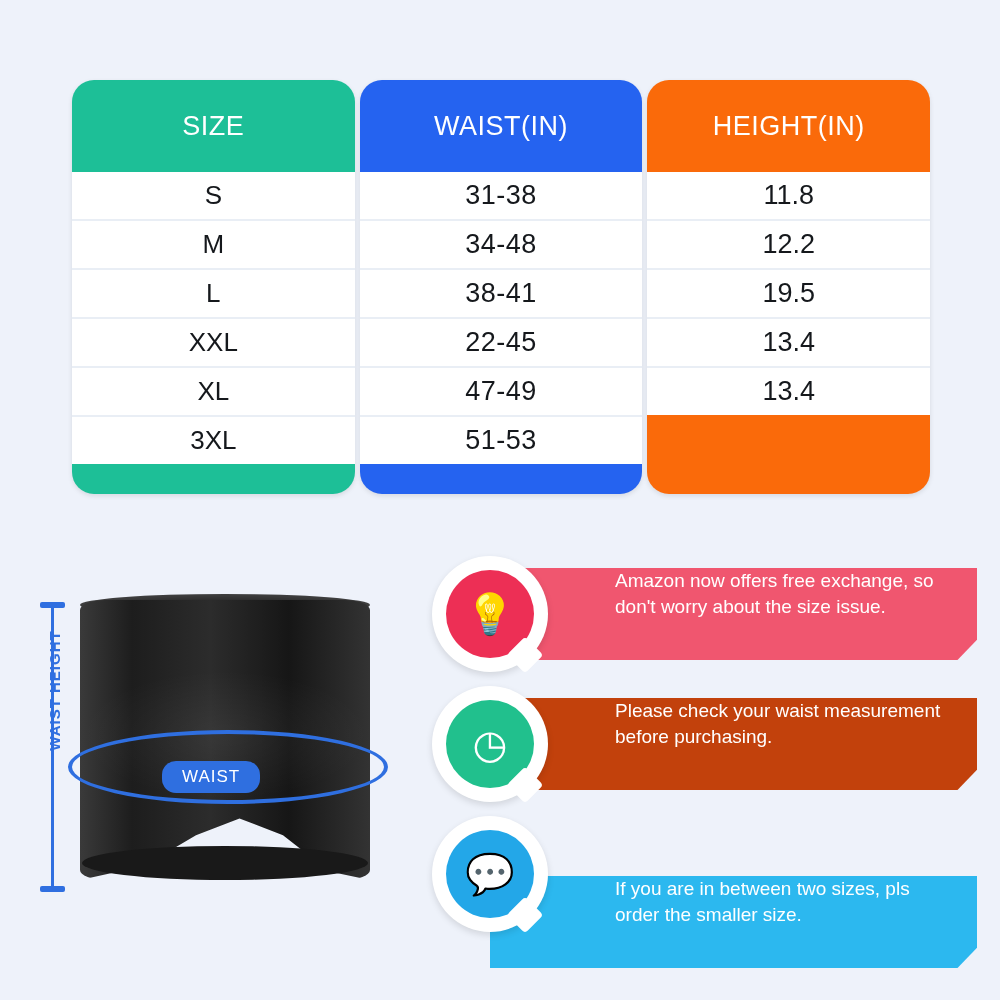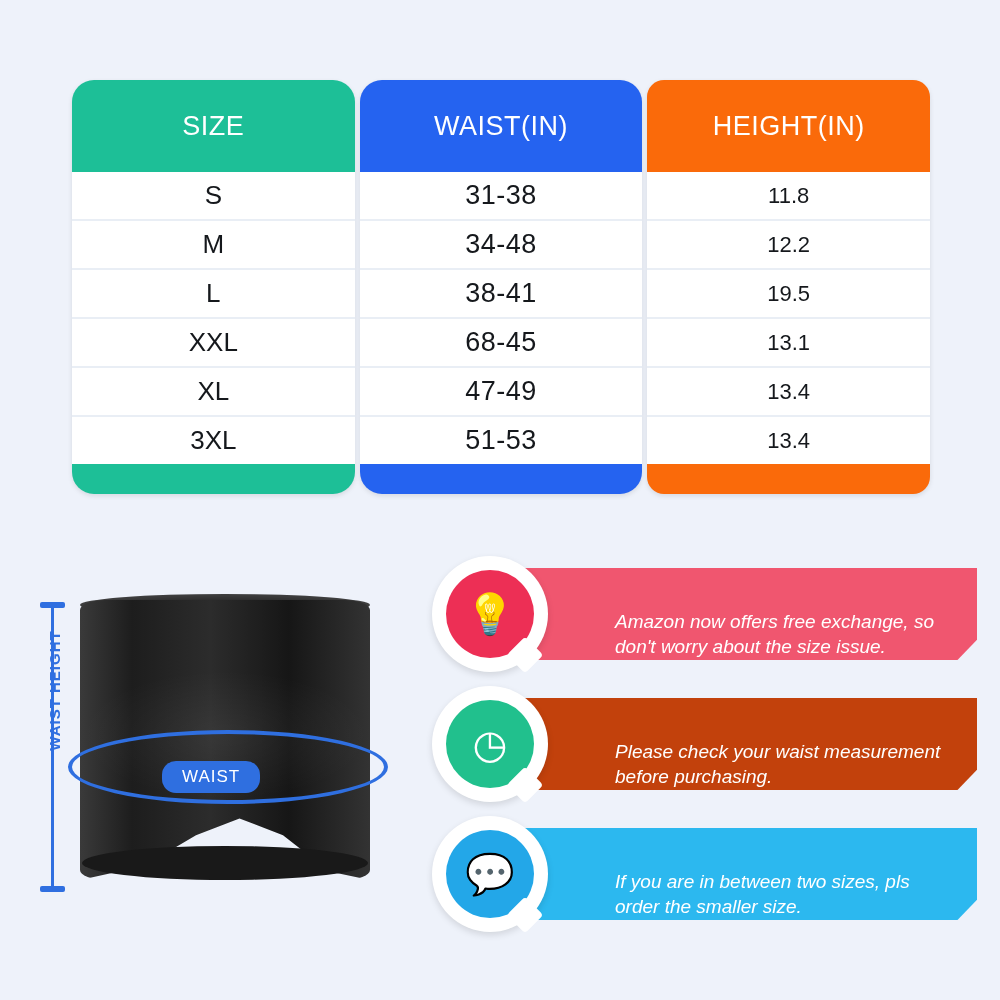--- a/index.html
+++ b/index.html
@@ -26,21 +26,21 @@
   }
   .table-col {
     flex: 1 1 0;
     border-radius: 22px;
     overflow: hidden;
     box-shadow: 0 2px 5px rgba(0,0,0,0.10);
     background: #ffffff;
   }
   .table-col.col-size   { background: #1dbf97; }
   .table-col.col-waist  { background: #2563f0; }
-  .table-col.col-height { background: #fa6a0a; border-radius: 17px; }
+  .table-col.col-height { background: #fa6a0a; }
 
   .col-header {
     height: 92px;
     display: flex;
     align-items: center;
     justify-content: center;
     color: #ffffff;
     font-size: 27px;
     letter-spacing: 0.5px;
     font-weight: 400;
@@ -56,21 +56,21 @@
     justify-content: center;
     font-size: 27px;
     color: #15181c;
     border-bottom: 2px solid #e9eef5;
   }
   .cell:last-child { border-bottom: none; }
 
   
   .col-size .cell    { font-size: 26px; }
   .col-waist .cell   { font-size: 27px; letter-spacing: 0.5px; }
-  .col-height .cell  { font-size: 22px; }
+  .col-height .cell  { font-size: 27px; }
 
   
   #product-area {
     position: absolute;
     left: 20px;
     top: 560px;
     width: 410px;
     height: 420px;
   }
   .belt-shape {
@@ -183,26 +183,25 @@
     margin-bottom: 12px;
   }
   .note-banner {
     position: absolute;
     left: 58px;
     top: 12px;
     width: 487px;
     height: 92px;
     clip-path: polygon(0% 0%, 100% 0%, 100% 78%, 96% 100%, 0% 100%);
     display: flex;
-    align-items: flex-end;
-    font-style: italic;
+    align-items: flex-start;
   }
   .note-1 .note-banner { background: #f0566f; }
   .note-2 .note-banner { background: #c2410c; }
-  .note-3 .note-banner { background: #2cb8ef; }
+  .note-3 .note-banner { background: #2cb8ef; margin-top: 48px; }
 
   .note-text {
     margin-left: 125px;
     margin-right: 22px;
     color: #ffffff;
     font-size: 19px;
     line-height: 1.35;
   }
   .bubble {
     position: absolute;
@@ -261,33 +260,32 @@
       <div class="cell">3XL</div>
     </div>
   </div>
 
   <div class="table-col col-waist">
     <div class="col-header">WAIST(IN)</div>
     <div class="col-body">
       <div class="cell">31-38</div>
       <div class="cell">34-48</div>
       <div class="cell">38-41</div>
-      <div class="cell">68-45</div>
+      <div class="cell">22-45</div>
       <div class="cell">47-49</div>
       <div class="cell">51-53</div>
     </div>
   </div>
 
   <div class="table-col col-height">
     <div class="col-header">HEIGHT(IN)</div>
     <div class="col-body">
       <div class="cell">11.8</div>
       <div class="cell">12.2</div>
       <div class="cell">19.5</div>
-      <div class="cell">13.1</div>
       <div class="cell">13.4</div>
       <div class="cell">13.4</div>
     </div>
   </div>
 
 </div>
 
 <div id="product-area">
   <div class="belt-top-edge"></div>
   <div class="belt-shape"></div>

